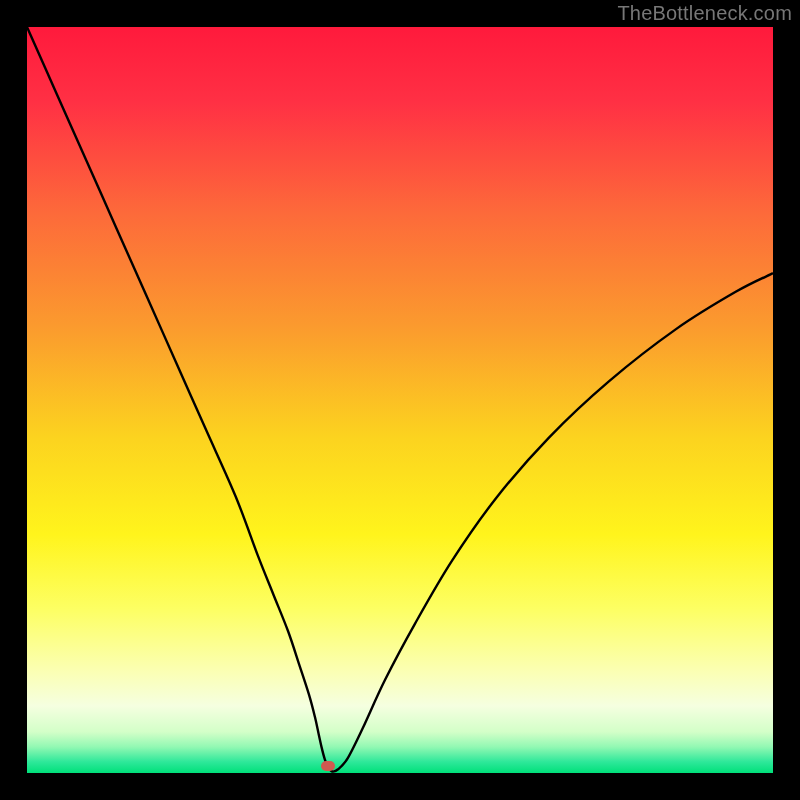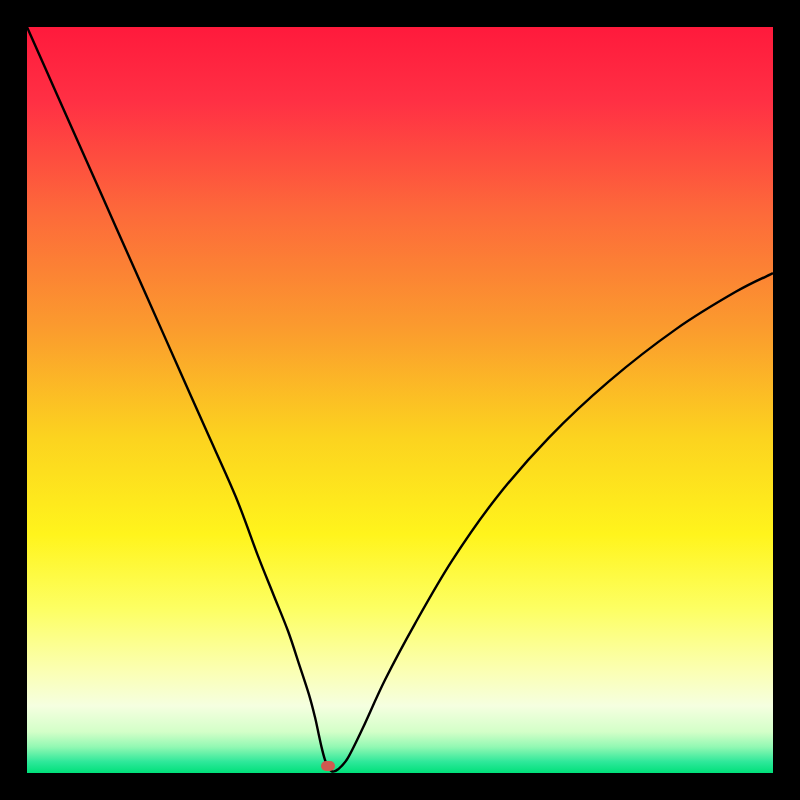--- a/index.html
+++ b/index.html
@@ -43,20 +43,21 @@
     border-radius: 5px;
     transform: translate(-50%, -50%);
     z-index: 4;
   }
 </style>
 </head>
 <body>
 
 <div class="frame">
 
+  <div class="attribution">TheBottleneck.com</div>
 
   <svg class="plot" viewBox="0 0 746 746" preserveAspectRatio="none">
     <defs>
       <linearGradient id="bg-grad" x1="0" y1="0" x2="0" y2="1">
 
       <stop offset="0%" stop-color="#ff1a3c"></stop>
           <stop offset="10%" stop-color="#ff3044"></stop>
           <stop offset="25%" stop-color="#fd6a3a"></stop>
           <stop offset="40%" stop-color="#fb9a2e"></stop>
           <stop offset="55.00000000000001%" stop-color="#fcd31f"></stop>

